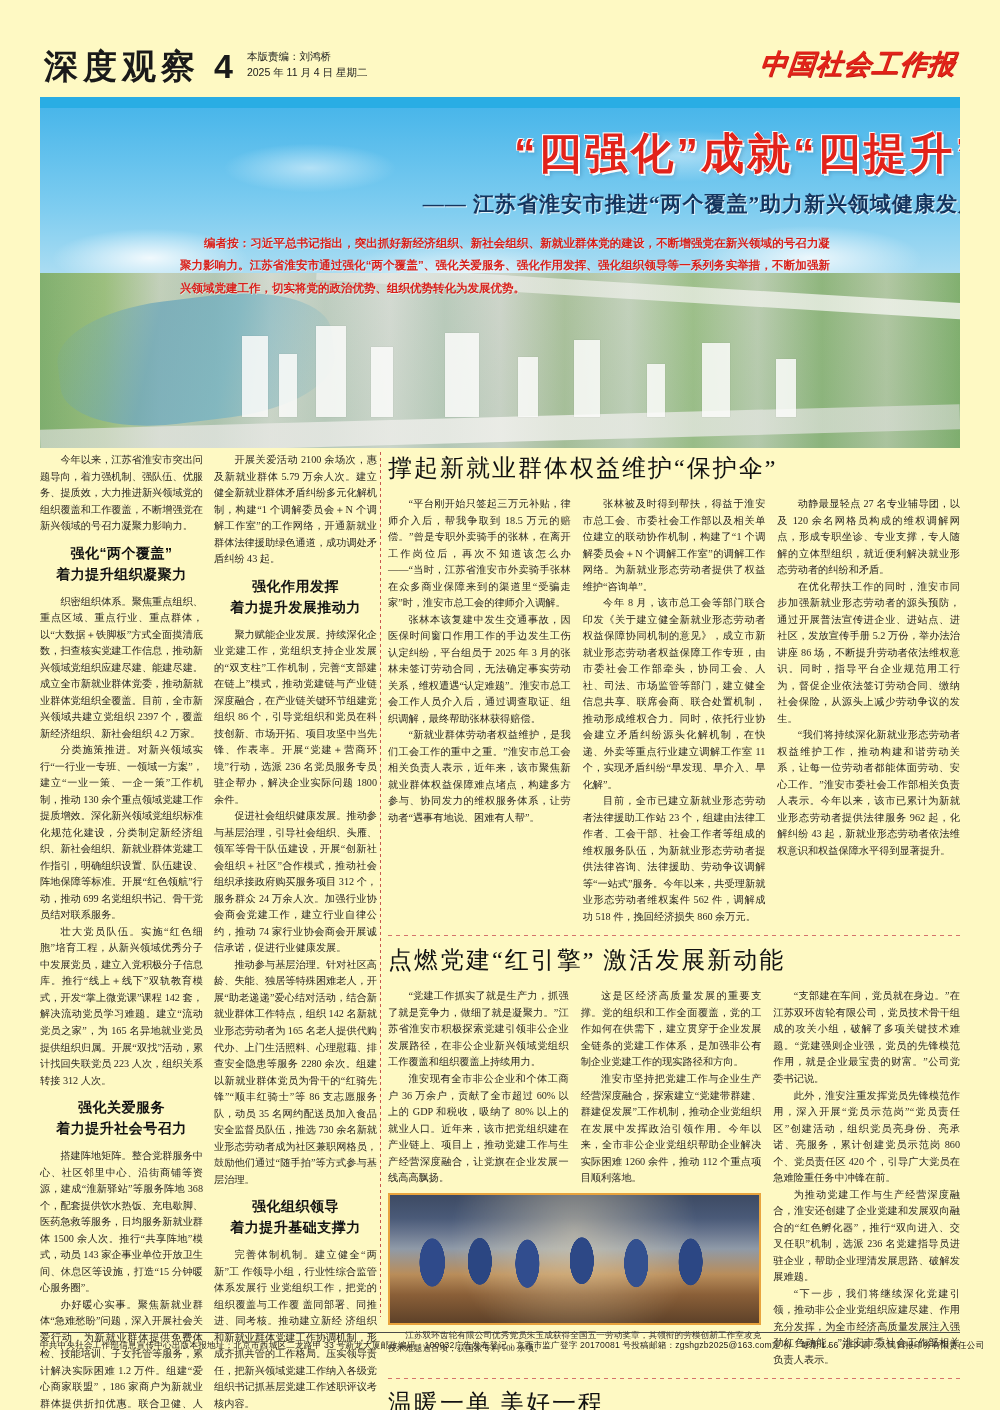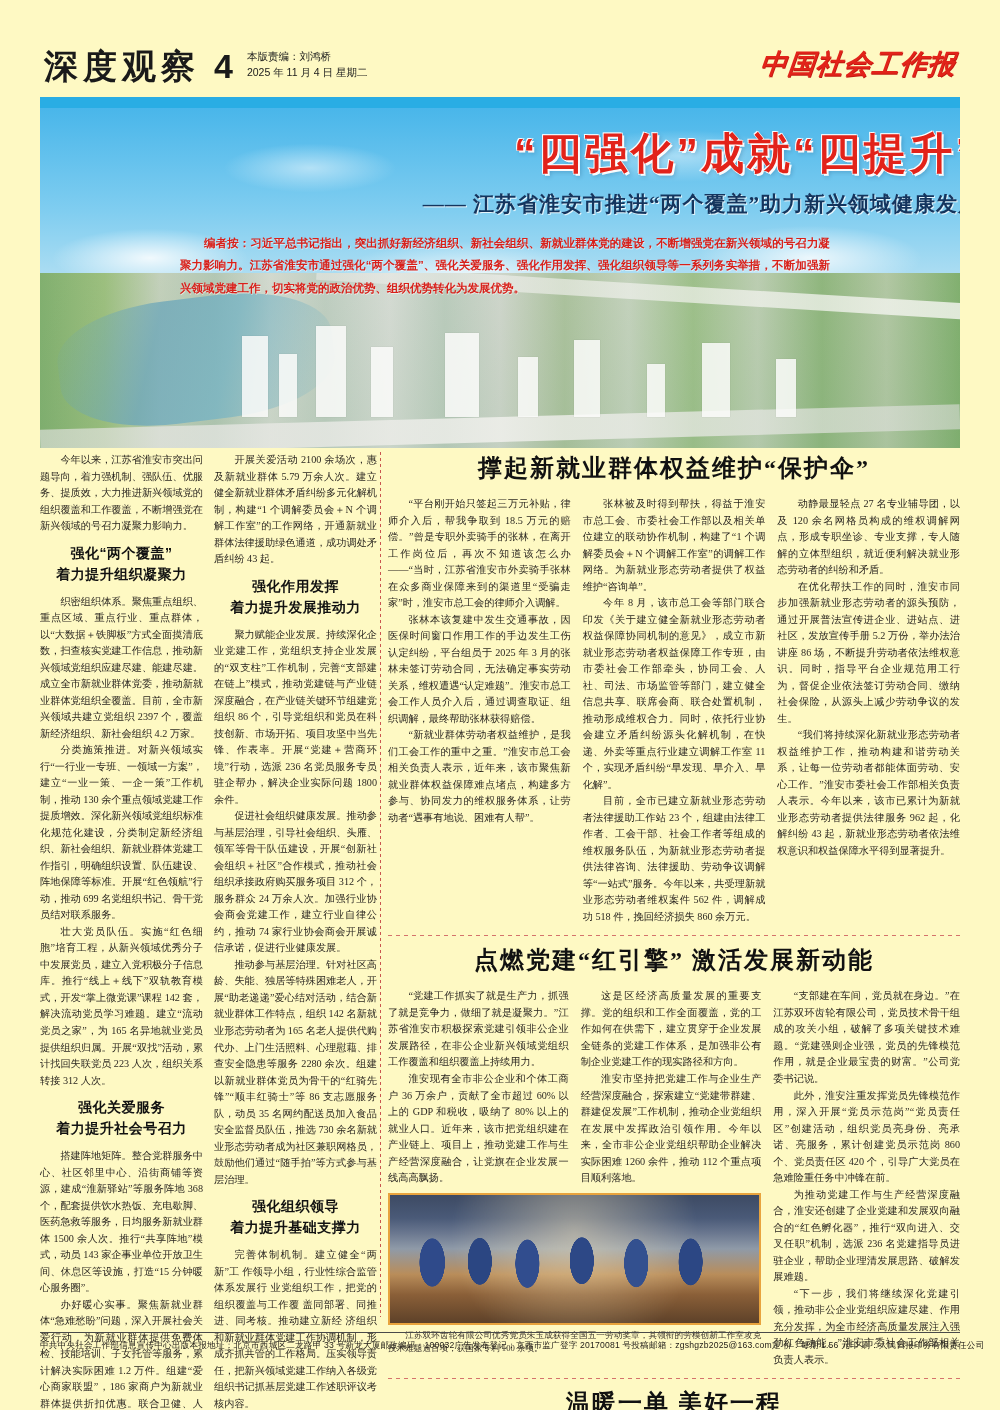--- a/index.html
+++ b/index.html
@@ -124,23 +124,22 @@
            font-family: "Liberation Serif", "DejaVu Serif", serif; }
   .sub-head { text-align: center; margin: 8px 0 9px; }
   .sub-head div {
     font-family: "Liberation Sans", "DejaVu Sans", sans-serif;
     font-size: 14px; font-weight: 700; color: #111; line-height: 1.5; letter-spacing: .5px;
   }
 
   
   .rzone { position: absolute; left: 348px; top: 0; width: 572px; }
   .art-title {
-    text-align: center;
     font-family: "Liberation Serif", "DejaVu Serif", serif;
-    font-weight: 700; color: #111;
+    font-weight: 400; color: #111;
   }
   .art-title.t1 { font-size: 24px; letter-spacing: 2px; }
   .dot-rule { height: 1px; margin: 10px 0 8px;
     background: repeating-linear-gradient(to right, #d4736c 0 4px, transparent 4px 8px); }
   .three { display: flex; gap: 12px; }
   .three > div { flex: 1; }
 
   
   .photo { position: relative; overflow: hidden; border: 2px solid #e8a33d; }
   .photo .ph-inner { position: absolute; inset: 0; }

